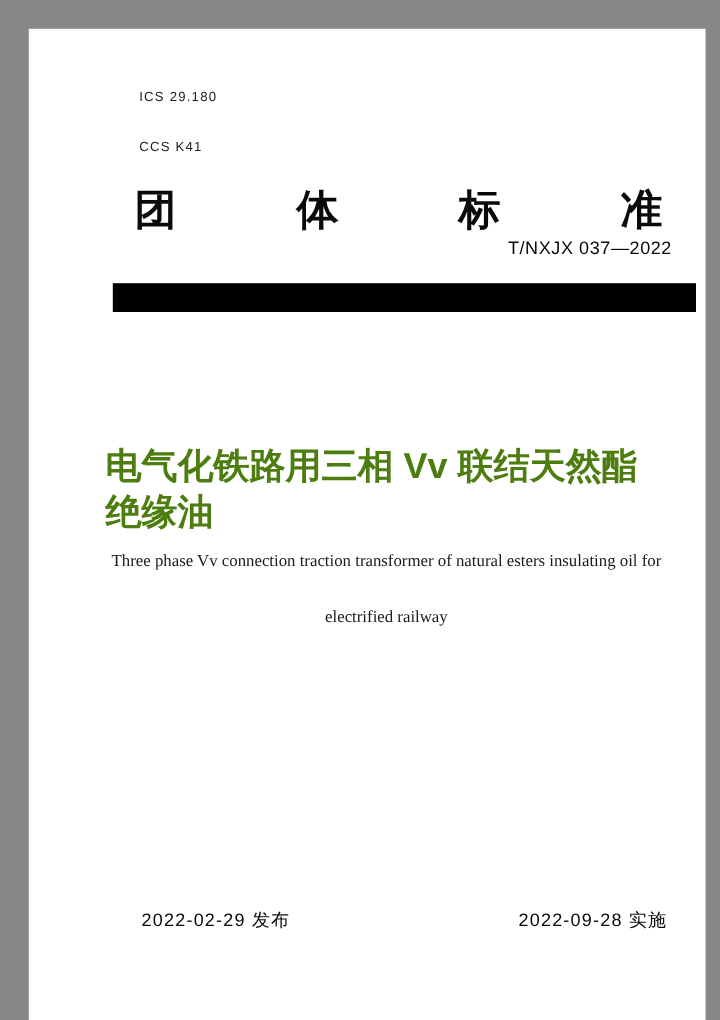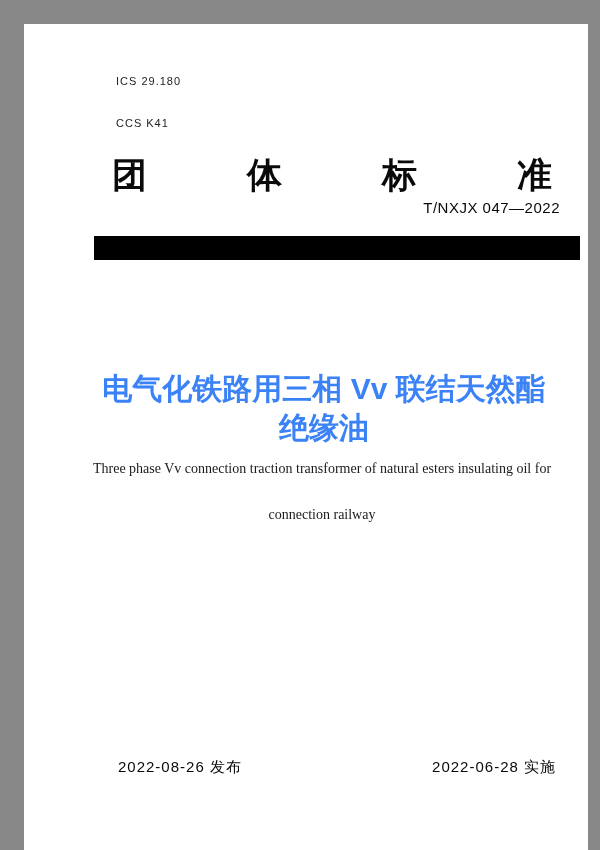--- a/index.html
+++ b/index.html
@@ -54,25 +54,24 @@
     width: 486px;
     height: 2px;
     background: #000000;
   }
   
   .title-zh {
     position: absolute;
     left: 40px;
     top: 321px;
     width: 520px;
-    text-align: center;
     font-size: 30px;
     font-weight: bold;
     line-height: 39px;
-    color: #3b82f6;
+    color: #4d7c0f;
   }
   
   .title-en {
     position: absolute;
     left: 28px;
     top: 410px;
     width: 540px;
     text-align: center;
     font-family: "Liberation Serif", serif;
     font-size: 14px;
@@ -115,32 +114,32 @@
     <div>CCS K41</div>
   </div>
 
   <div class="doc-type">
     <span>团</span>
     <span>体</span>
     <span>标</span>
     <span>准</span>
   </div>
 
-  <div class="std-number">T/NXJX 047—2022</div>
+  <div class="std-number">T/NXJX 037—2022</div>
 
   <div class="header-rule"></div>
 
   <div class="title-zh">
     <div>电气化铁路用三相 Vv 联结天然酯绝缘油</div>
   </div>
 
   <div class="title-en">
     <div>Three phase Vv connection traction transformer of natural esters insulating oil for</div>
-    <div>connection railway</div>
+    <div>electrified railway</div>
   </div>
 
   <div class="dates-row">
-    <div>2022-08-26 发布</div>
-    <div>2022-06-28 实施</div>
+    <div>2022-02-29 发布</div>
+    <div>2022-09-28 实施</div>
   </div>
 
 
 </div>
 
 </body></html>

